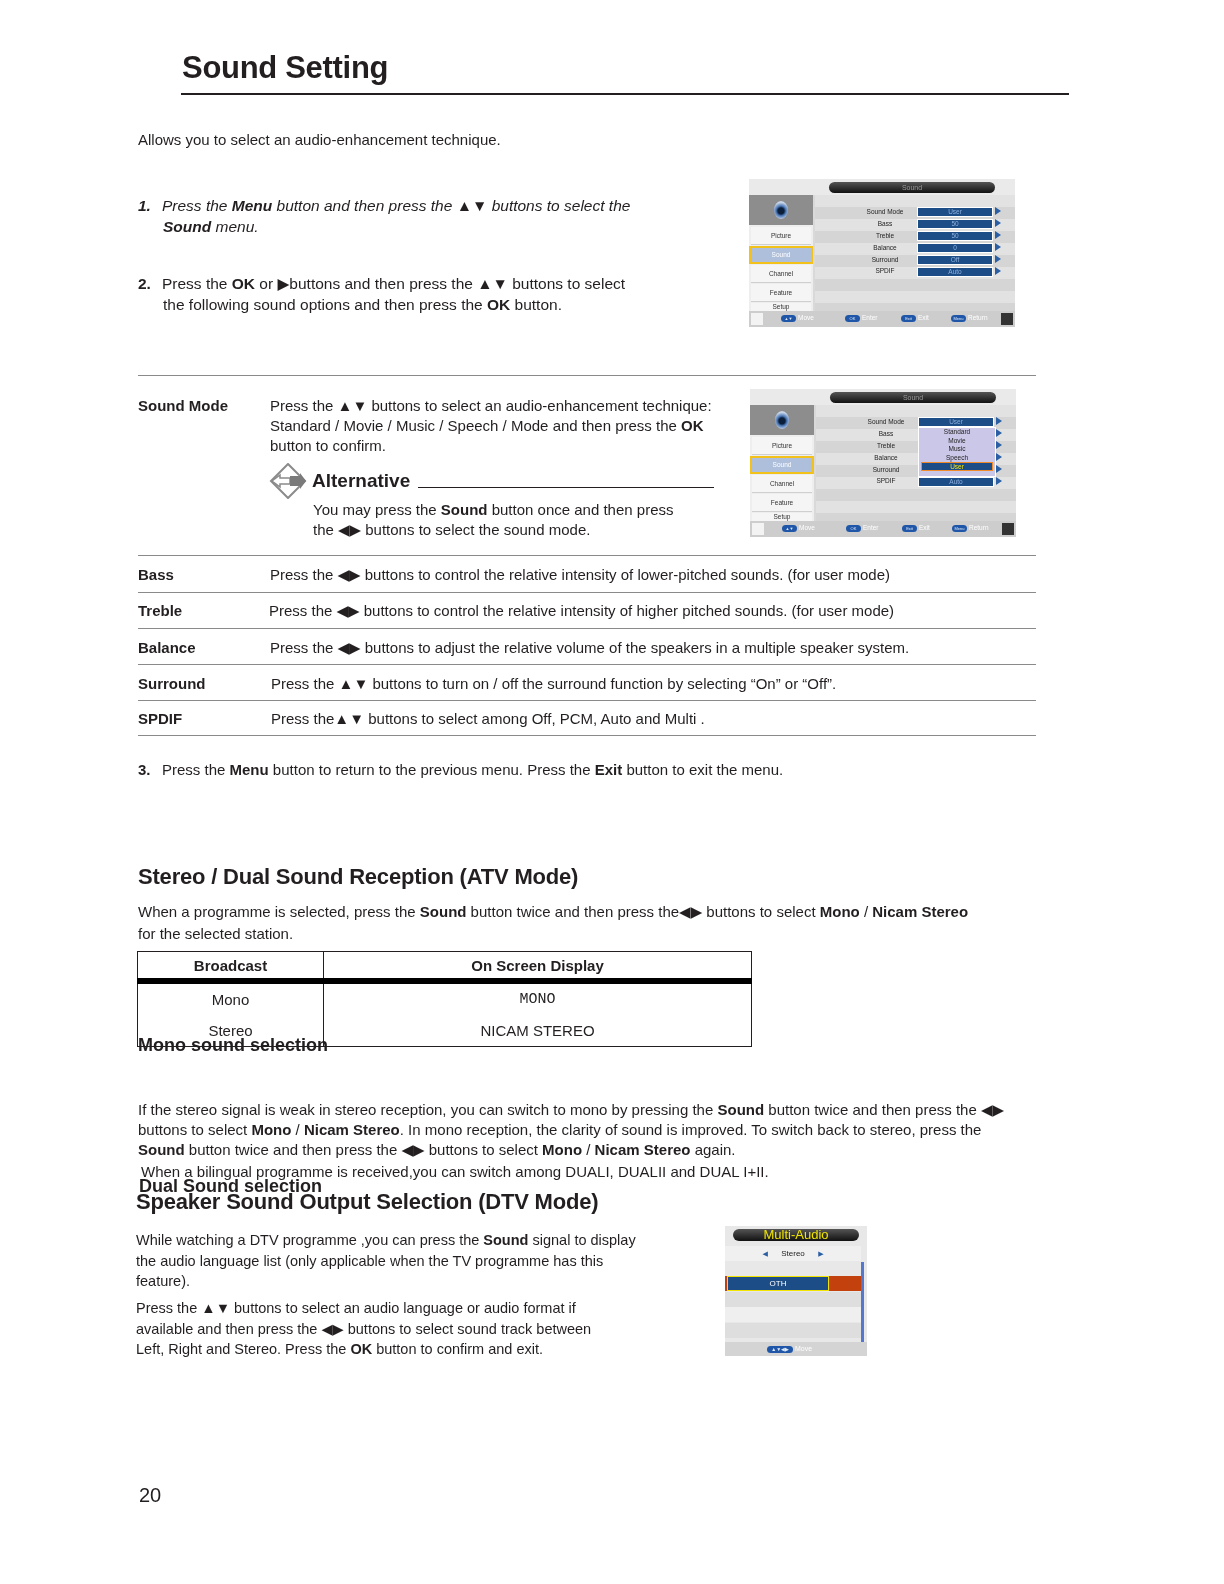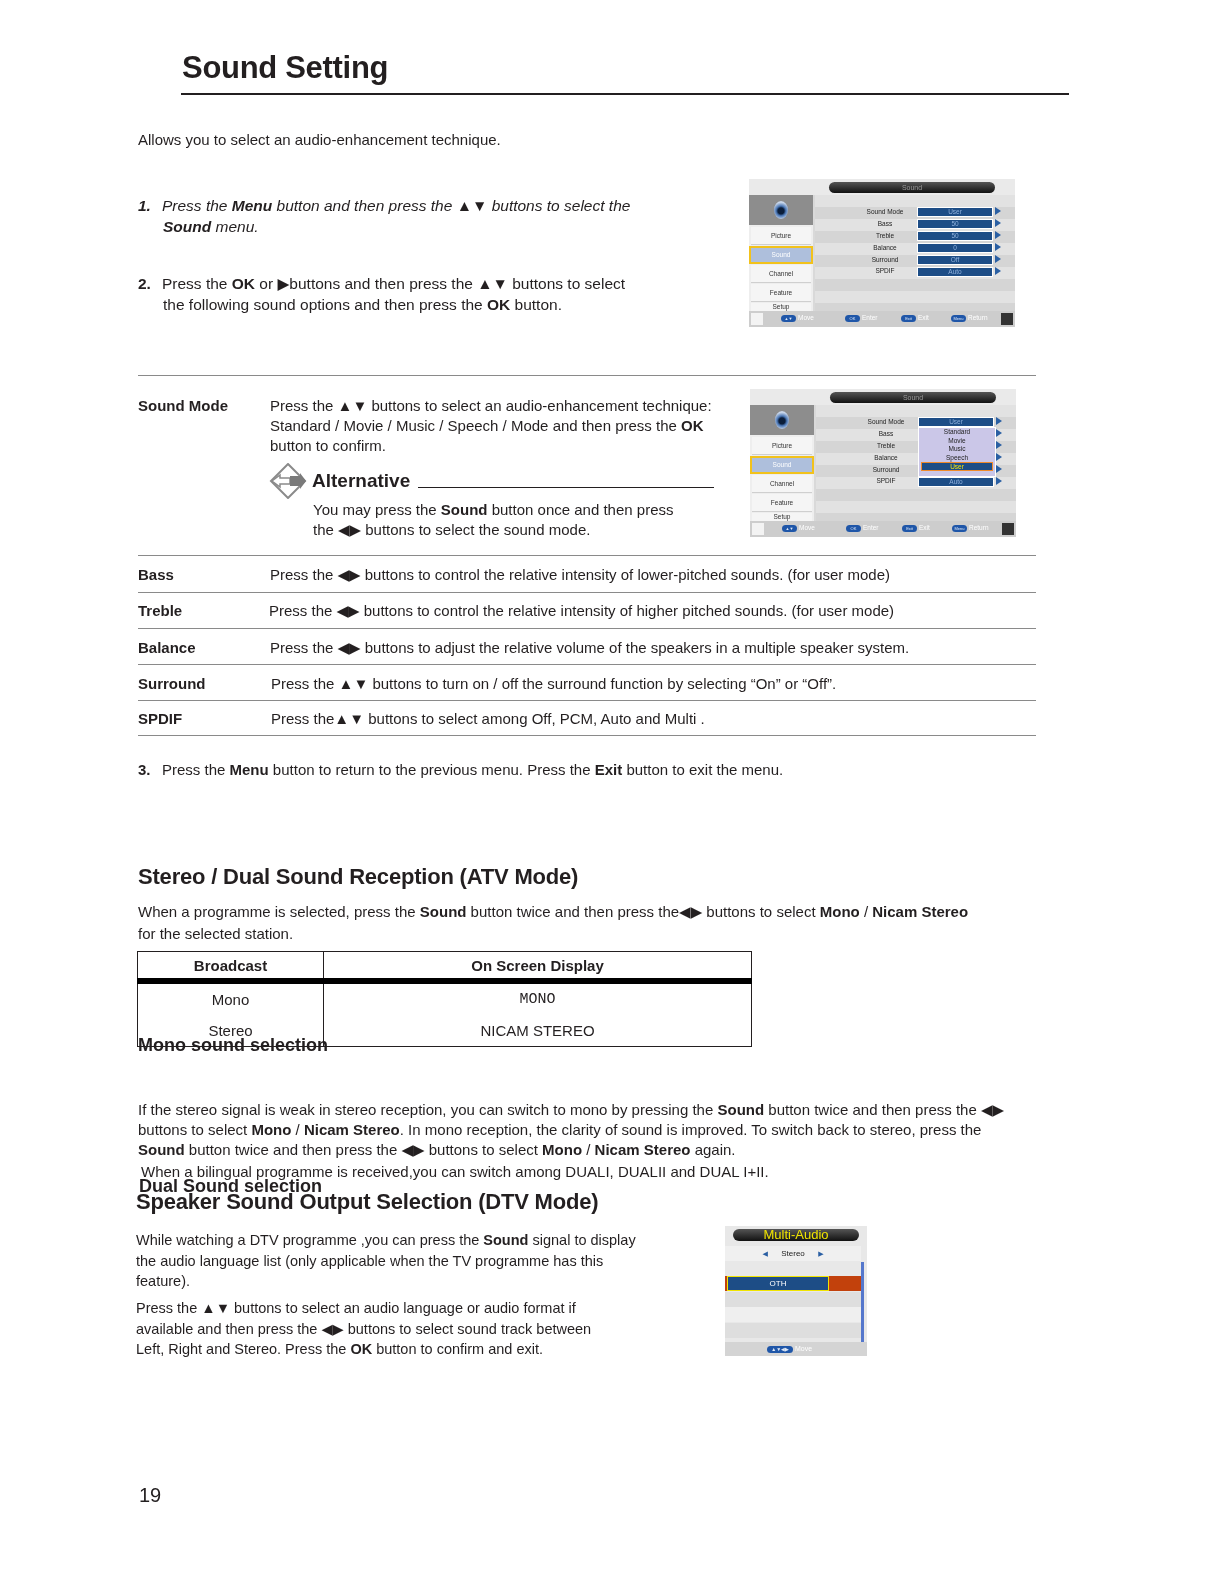--- a/index.html
+++ b/index.html
@@ -279,13 +279,13 @@
   <div class="r sel" style="top:50px;">OTH</div>
   <div class="r" style="top:66px; background:#dedede;"></div>
   <div class="r" style="top:81px; background:#efefef;"></div>
   <div class="r" style="top:97px; background:#dedede;"></div>
   <div class="sb"></div>
   <div class="foot">
     <span style="position:absolute; left:42px; top:3px; font-size:7px; color:#fff;"><span class="pill" style="display:inline-block; width:26px; height:7px; border-radius:4px; background:#1f56a8; color:#dfe9f7; font-size:5px; line-height:7px; text-align:center;">▲▼◀▶</span> <span>Move</span></span>
   </div>
 </div>
 
-<div class="pg">19</div>
+<div class="pg">20</div>
 
 </body></html>

